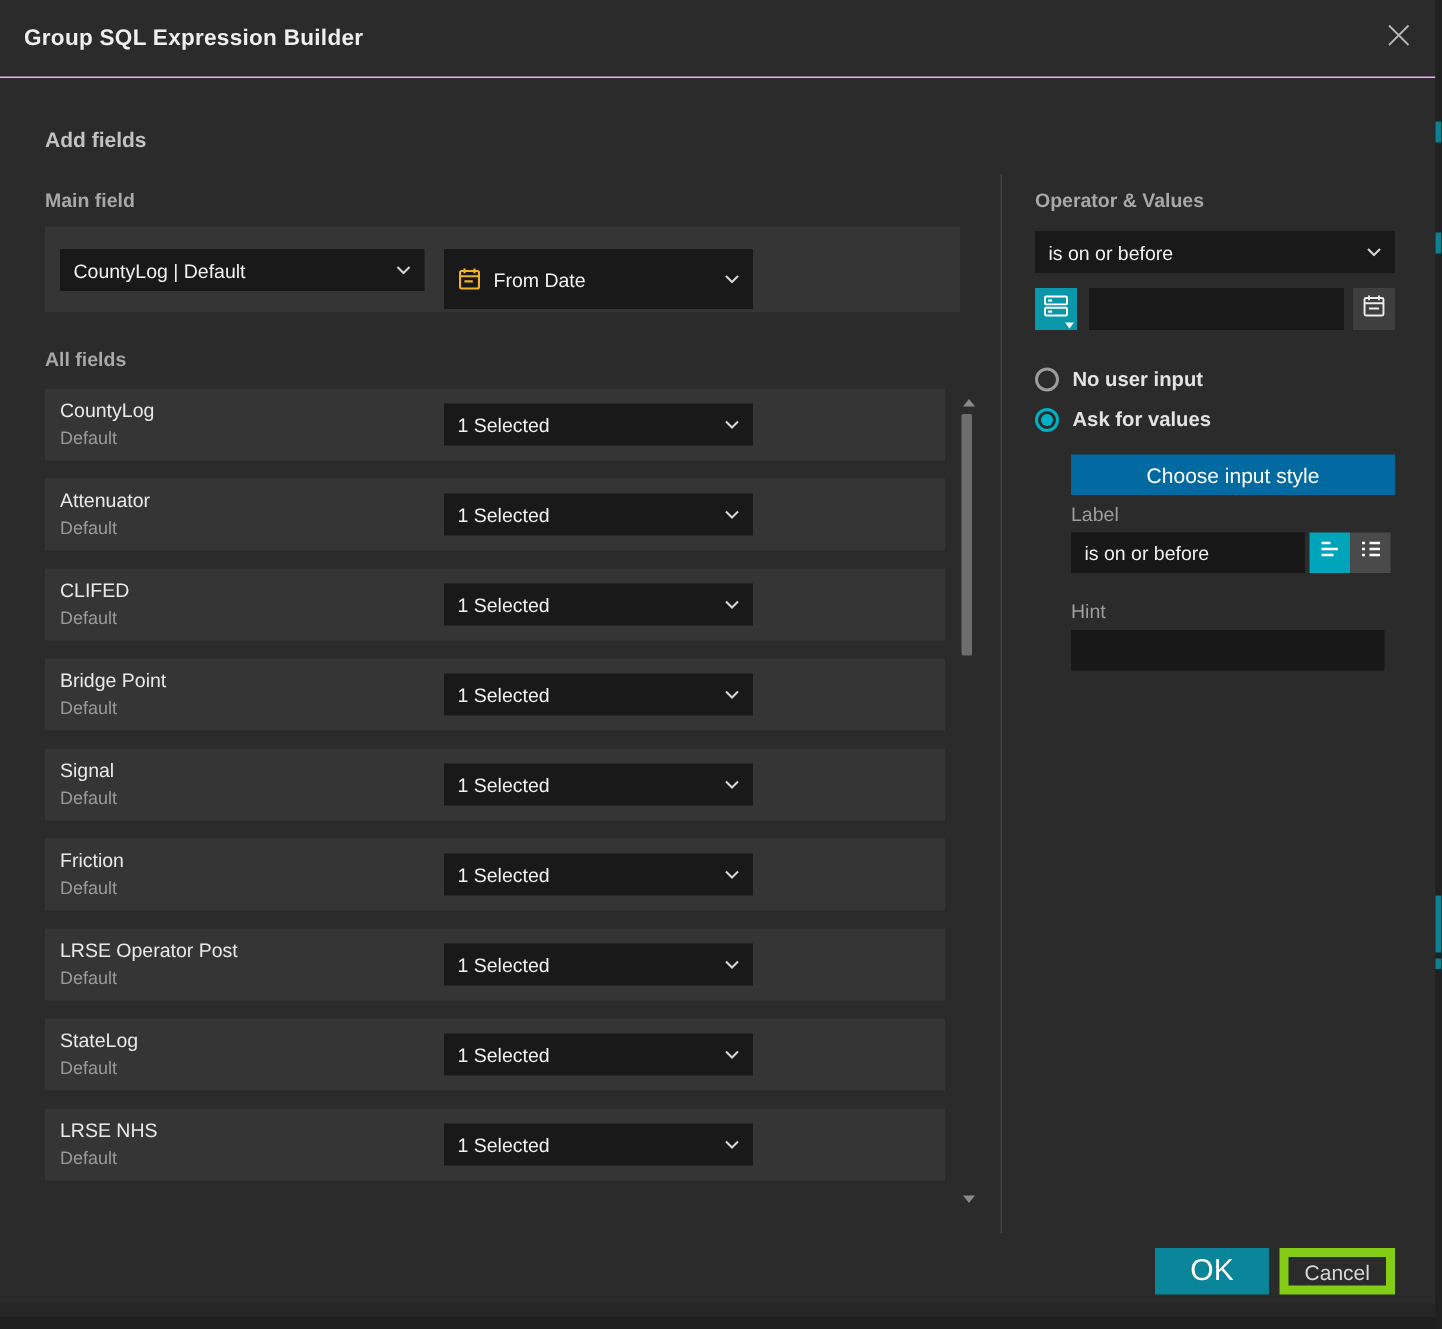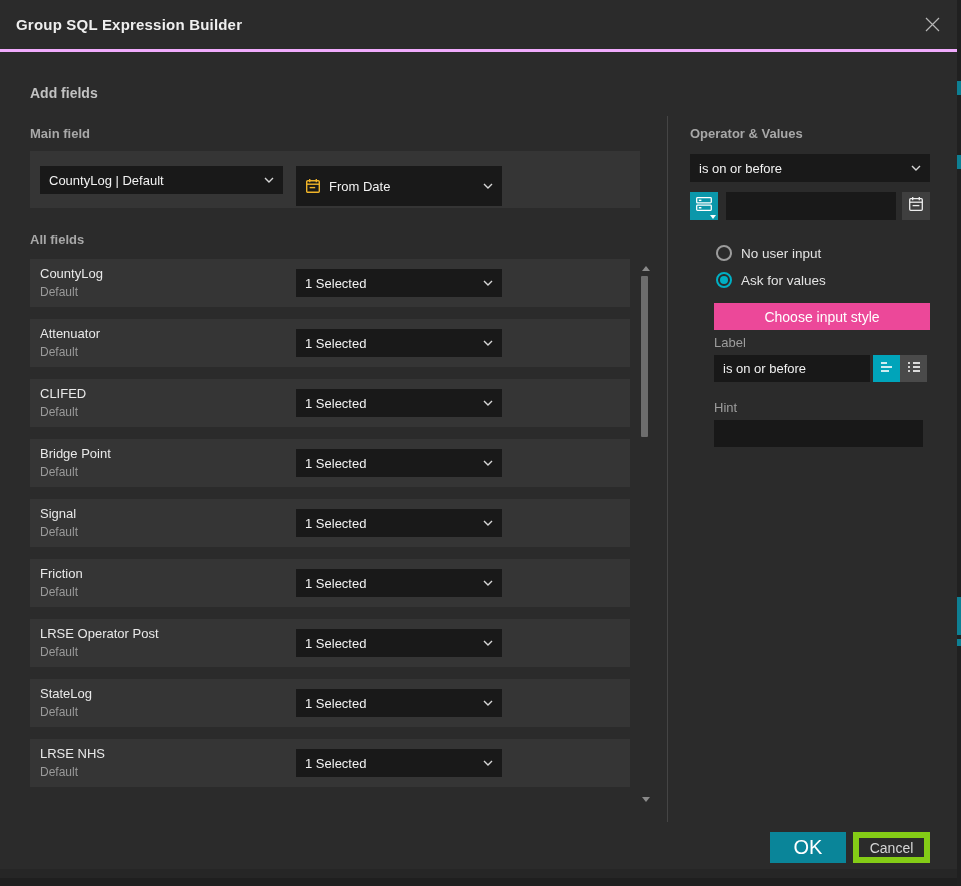--- a/index.html
+++ b/index.html
@@ -7,21 +7,21 @@
   body {
     font-family: "Liberation Sans", sans-serif;
     background:#1f1f1f;
     position:relative; overflow:hidden;
     -webkit-font-smoothing:antialiased;
   }
   .dialog { position:absolute; left:0; top:0; width:957px; height:886px; background:#2b2b2b; }
 
   
   .titlebar { position:absolute; left:0; top:0; width:100%; height:52px;
-    border-bottom:3px solid #f0abfc; display:flex; align-items:center; padding:0 16px; }
+    border-bottom:1px solid #f0abfc; display:flex; align-items:center; padding:0 16px; }
   .title { font-size:15px; font-weight:bold; color:#efefef; letter-spacing:.2px; }
   .close-btn { position:absolute; right:13px; top:14px; width:24px; height:24px;
     display:flex; align-items:center; justify-content:center; cursor:pointer; }
 
   
   .h-add { position:absolute; left:30px; top:85px; font-size:14px; font-weight:bold; color:#c2c2c2; }
   .h-sub { position:absolute; font-size:13px; font-weight:bold; color:#a8a8a8; }
 
   
   .panel { position:absolute; background:#353535; }
@@ -58,28 +58,28 @@
   .vs-btn { position:absolute; left:690px; top:192px; width:28px; height:28px; background:#0b97aa;
     display:flex; align-items:center; justify-content:center; cursor:pointer; }
   .vs-caret { position:absolute; right:2px; bottom:1px; width:0; height:0;
     border-left:3px solid transparent; border-right:3px solid transparent; border-top:4px solid #fff; }
   .value-input { position:absolute; left:726px; top:192px; width:170px; height:28px;
     background:#191919; border:none; color:#f0f0f0; font-size:13px; padding:0 8px; outline:none;
     font-family:"Liberation Sans", sans-serif; }
   .datepick-btn { position:absolute; left:902px; top:192px; width:28px; height:28px; background:#3f3f3f;
     display:flex; align-items:center; justify-content:center; cursor:pointer; }
 
-  .radio-row { position:absolute; left:716px; display:flex; align-items:center; cursor:pointer; }
+  .radio-row { position:absolute; left:690px; display:flex; cursor:pointer;font-weight:bold; }
   .radio { width:16px; height:16px; border-radius:50%; border:2px solid #9c9c9c; background:transparent; flex:0 0 auto; }
   .radio.checked { border-color:#00b0c4; position:relative; }
   .radio.checked::after { content:""; position:absolute; left:2px; top:2px; width:8px; height:8px;
     border-radius:50%; background:#00b0c4; }
   .radio-label { margin-left:9px; font-size:13.5px; color:#e3e3e3; }
 
-  .choose-btn { position:absolute; left:714px; top:303px; width:216px; height:27px; background:#ec4899;
+  .choose-btn { position:absolute; left:714px; top:303px; width:216px; height:27px; background:#0369a1;
     color:#fff; font-size:14px; display:flex; align-items:center; justify-content:center; cursor:pointer; }
 
   .lab-h { left:714px; top:335px; font-weight:normal; color:#9d9d9d; font-size:13px; position:absolute; }
   .label-input { position:absolute; left:714px; top:355px; width:156px; height:27px; background:#181818;
     border:none; color:#f0f0f0; font-size:13px; padding:0 9px; outline:none;
     font-family:"Liberation Sans", sans-serif; }
   .style-btn { position:absolute; top:355px; width:27px; height:27px;
     display:flex; align-items:center; justify-content:center; cursor:pointer; }
   .style-single { left:873px; background:#00a4ba; }
   .style-list { left:900px; background:#4a4a4a; }

